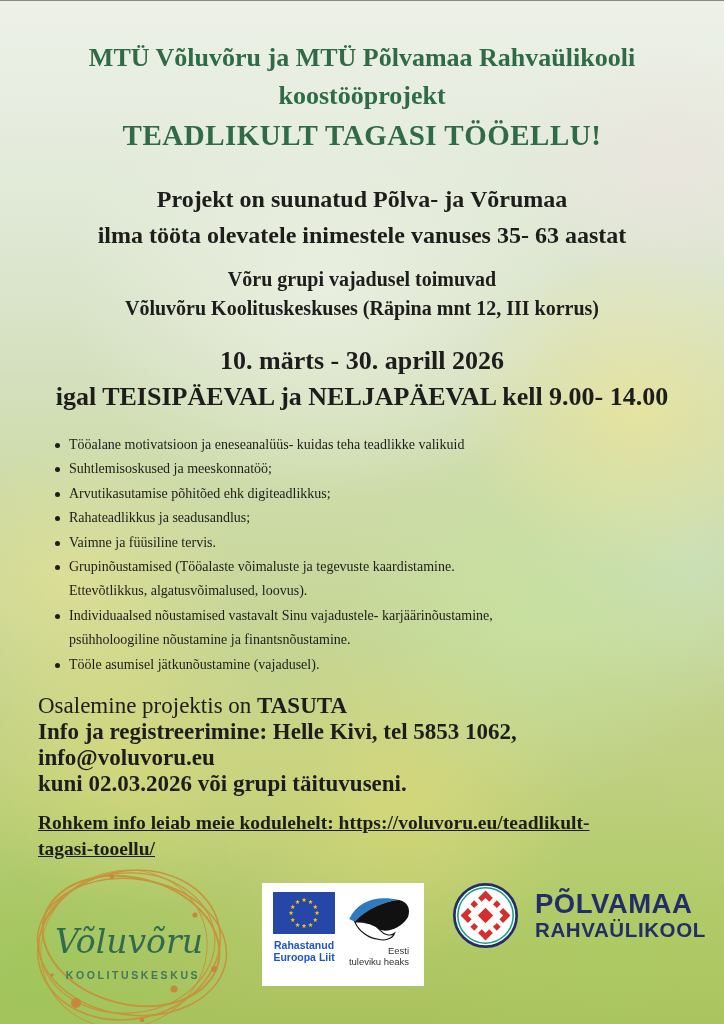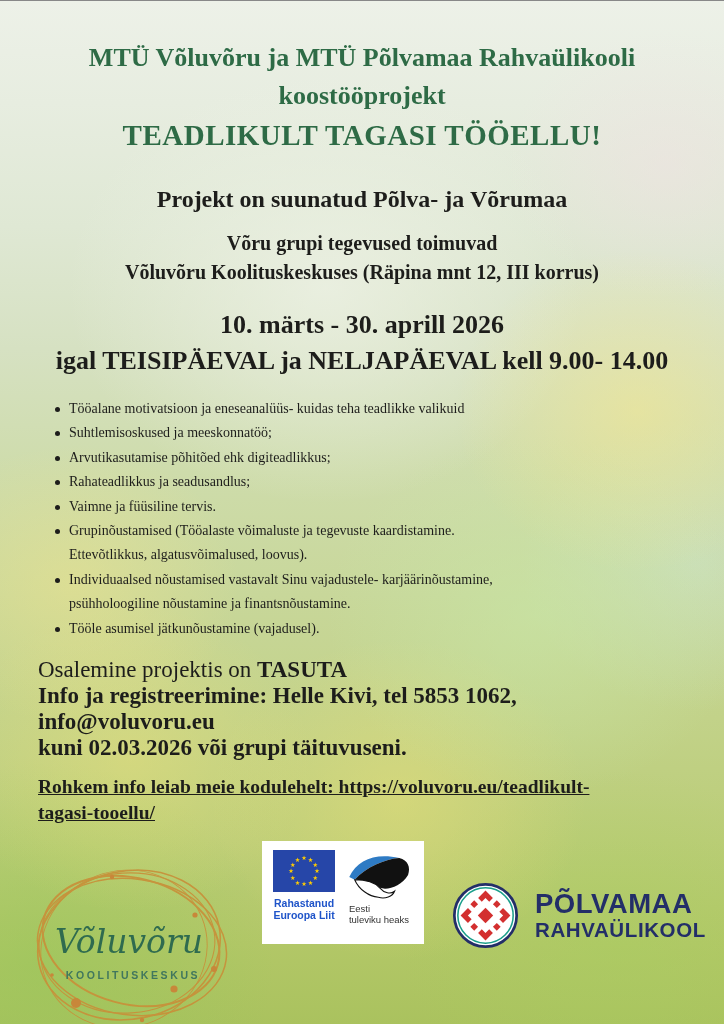--- a/index.html
+++ b/index.html
@@ -62,38 +62,38 @@
     line-height: 26px;
     font-weight: bold;
     color: #1d1d1b;
     text-decoration: underline;
     cursor: pointer;
   }
   .website span { display: block; }
   
   .logo-voluvoru { position: absolute; left: 22px; top: 856px; width: 214px; height: 172px; }
   .eu-box {
-    position: absolute; left: 262px; top: 840px;
+    position: absolute; left: 262px; top: 882px;
     width: 162px; height: 103px;
     background: #ffffff;
     display: flex; align-items: flex-start; justify-content: center;
     gap: 10px; padding-top: 9px;
   }
   .eu-col { display: flex; flex-direction: column; align-items: center; }
   .eu-caption {
     margin-top: 5px;
     font-family: "Liberation Sans", sans-serif;
     font-weight: bold; font-size: 10.5px; line-height: 12px;
     color: #1f54c9; text-align: center;
   }
   .ee-caption {
     margin-top: 3px;
     font-family: "Liberation Sans", sans-serif;
     font-size: 9.5px; line-height: 11px;
-    color: #333; text-align: left;
+    color: #333; text-align: right;
   }
   .logo-polvamaa {
     position: absolute; left: 452px; top: 881px;
     display: flex; align-items: center; gap: 16px;
   }
   .polva-text {
     font-family: "Liberation Sans", sans-serif;
     font-weight: bold; color: #232e68; line-height: 1.05;
   }
   .polva-text .p1 { font-size: 27.5px; letter-spacing: 0.5px; }
@@ -105,24 +105,25 @@
 <div class="poster">
 
   <div class="header center">
     <div class="h-line">MTÜ Võluvõru ja MTÜ Põlvamaa Rahvaülikooli</div>
     <div class="h-line">koostööprojekt</div>
     <div class="h-title">TEADLIKULT TAGASI TÖÖELLU!</div>
   </div>
 
   <div class="target center">
     <div>Projekt on suunatud Põlva- ja Võrumaa</div>
+    <div>ilma tööta olevatele inimestele vanuses 35- 63 aastat</div>
   </div>
 
   <div class="venue center">
-    <div>Võru grupi tegevused toimuvad</div>
+    <div>Võru grupi vajadusel toimuvad</div>
     <div>Võluvõru Koolituskeskuses (Räpina mnt 12, III korrus)</div>
   </div>
 
   <div class="schedule center">
     <div>10. märts - 30. aprill 2026</div>
     <div>igal TEISIPÄEVAL ja NELJAPÄEVAL kell 9.00- 14.00</div>
   </div>
 
   <ul class="activities">
     <li><span>Tööalane motivatsioon ja eneseanalüüs- kuidas teha teadlikke valikuid</span></li>

